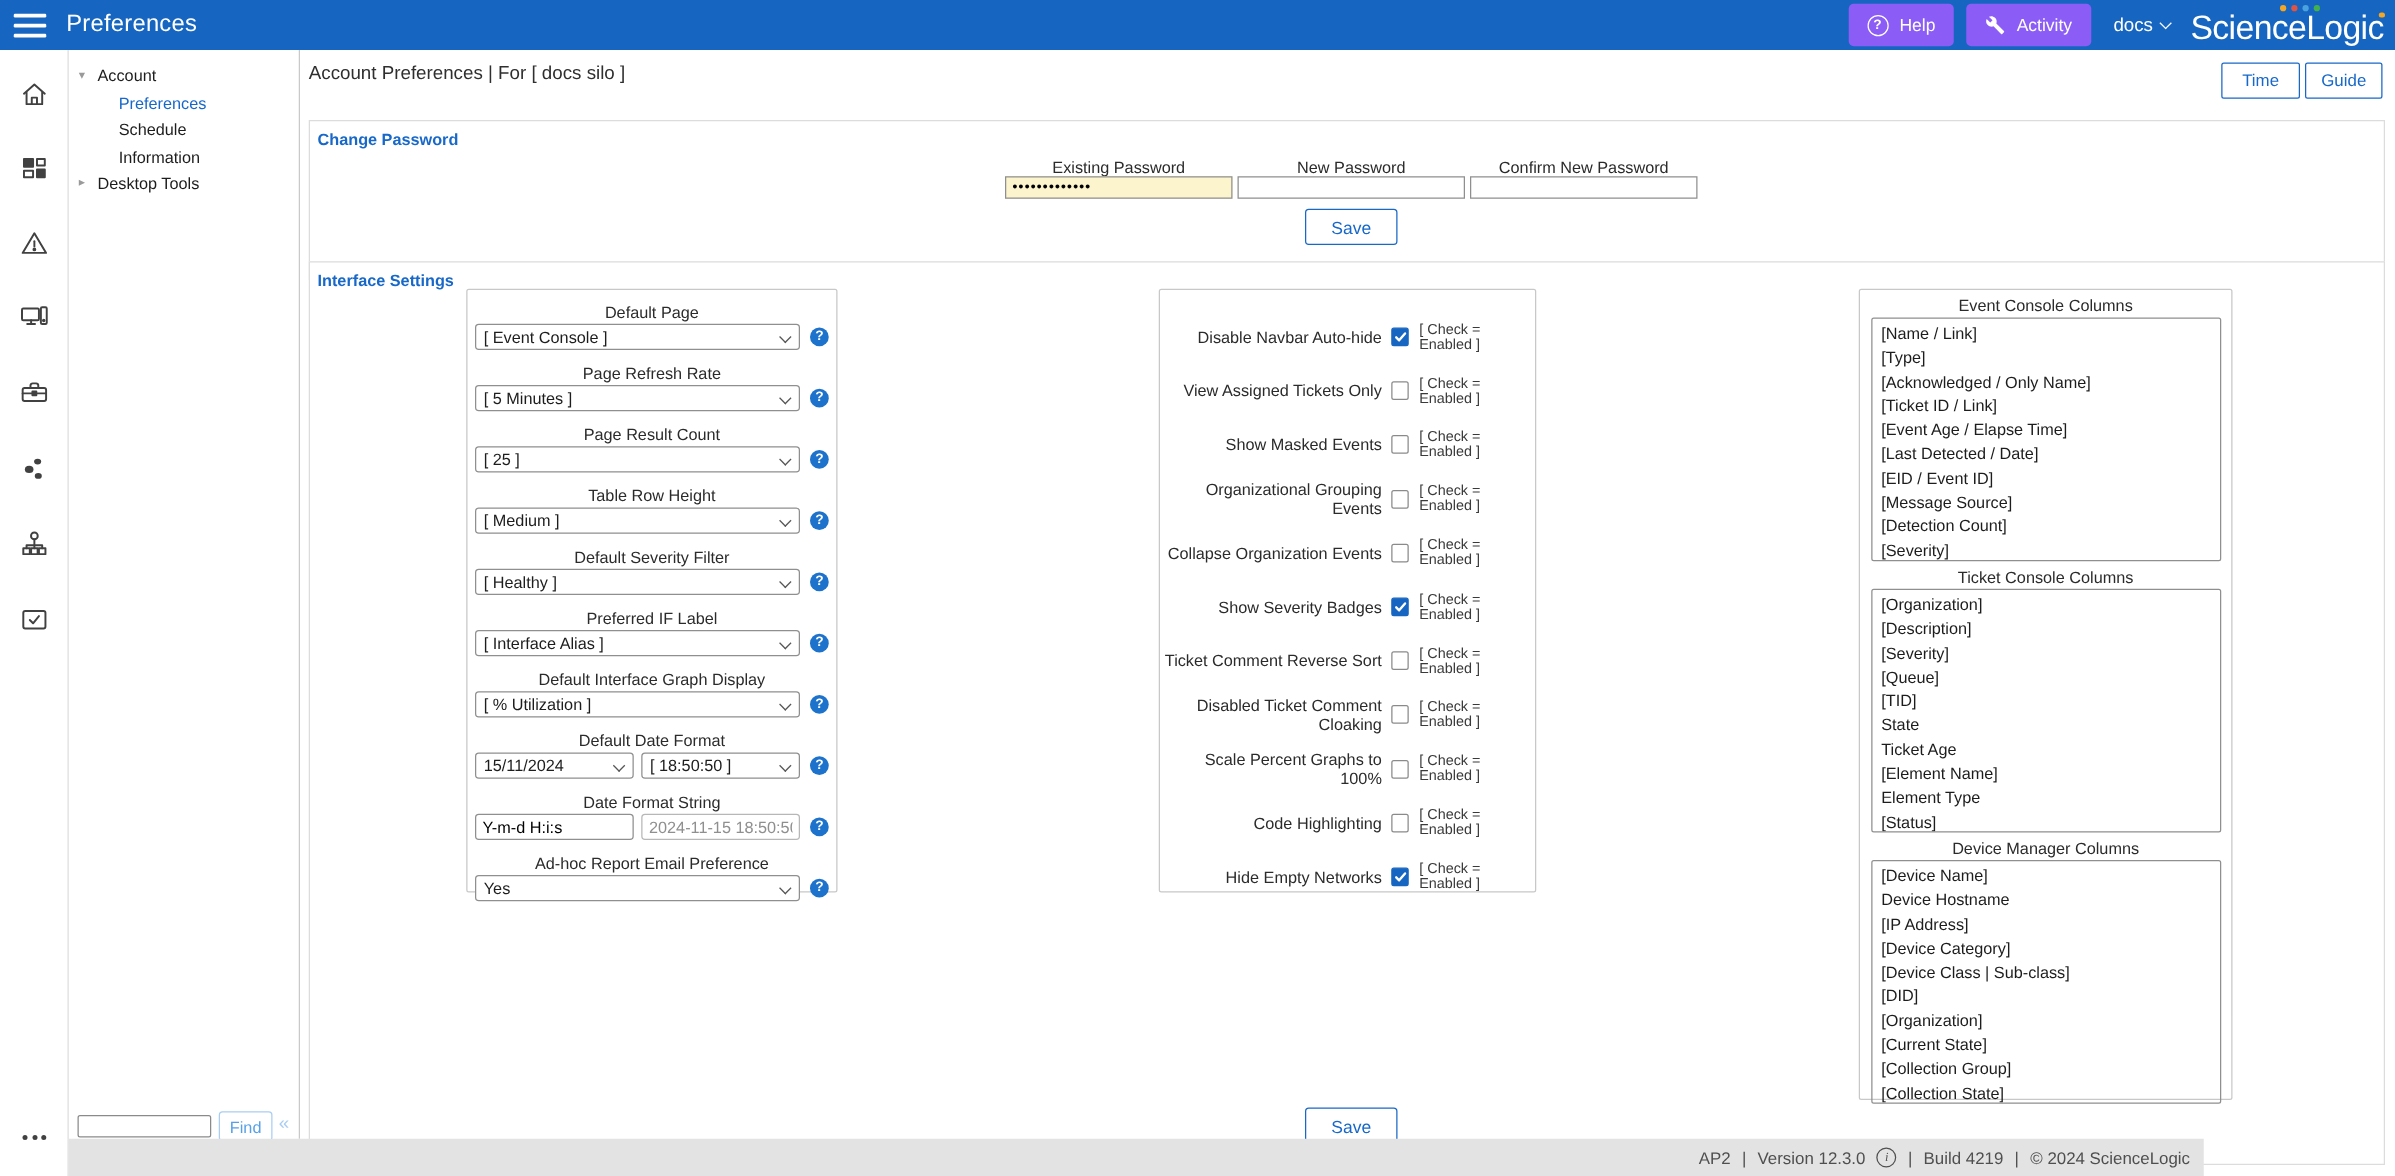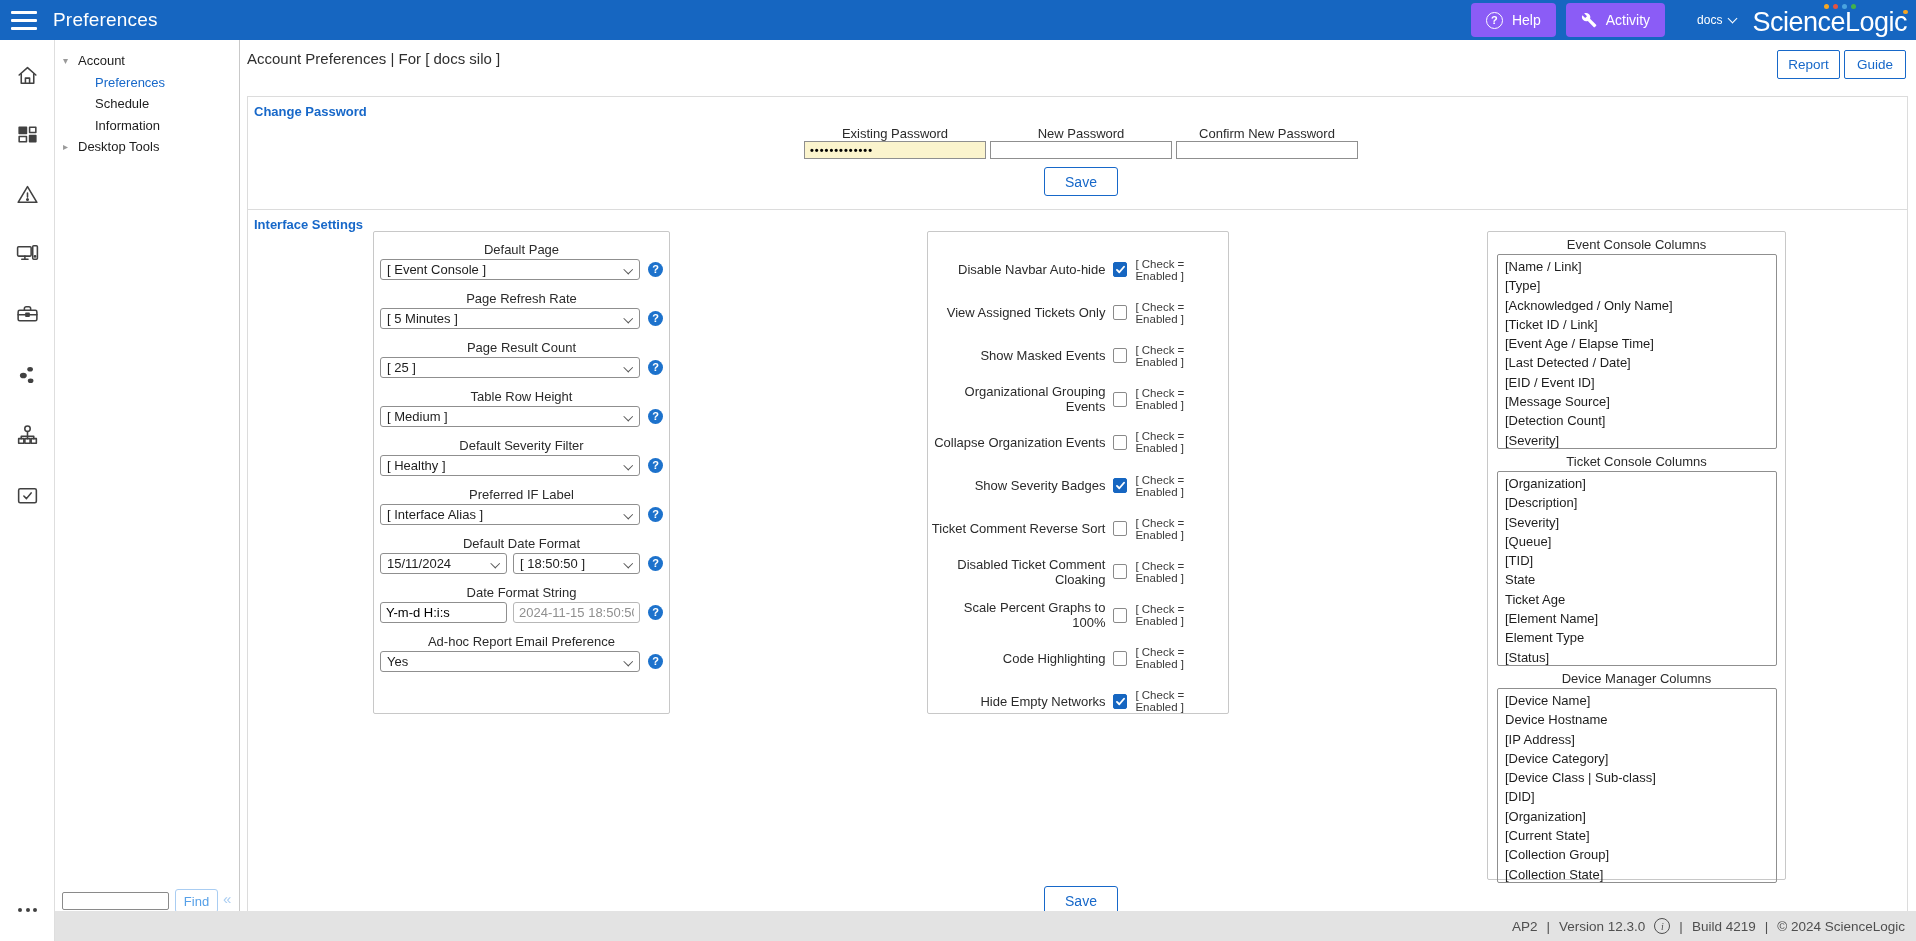--- a/index.html
+++ b/index.html
@@ -8,21 +8,21 @@
 
   
   .topbar { position:absolute; left:0; top:0; width:1916px; height:40px; background:#1666C1; z-index:30; }
   .hamburger { position:absolute; left:11px; top:11px; width:26px; height:19px; cursor:pointer; }
   .hamburger div { width:26px; height:3.2px; background:#fff; border-radius:1px; margin-bottom:4.6px; }
   .tb-title { position:absolute; left:53px; top:9px; color:#fff; font-size:19px; letter-spacing:.2px; }
   .tb-right { position:absolute; right:9px; top:0; height:40px; display:flex; align-items:center; gap:10px; }
   .tb-btn { height:34px; background:#8b5cf6; border-radius:4px; display:flex; align-items:center; gap:9px; padding:0 15px; color:#fff; font-size:14px; cursor:pointer; }
   .q-circle { width:17px; height:17px; border:1.5px solid #fff; border-radius:50%; display:flex; align-items:center; justify-content:center; font-size:11px; font-weight:bold; }
   .q-circle::after { content:"?"; }
-  .user-wrap { display:flex; align-items:center; gap:7px; color:#fff; font-size:12px; margin:0 6px 0 22px; cursor:pointer; }
+  .user-wrap { display:flex; align-items:center; gap:7px; color:#fff; font-size:15px; margin:0 6px 0 8px; cursor:pointer; }
   .chev-sm { width:7px; height:7px; border-right:1.6px solid #fff; border-bottom:1.6px solid #fff; transform:rotate(45deg); margin-top:-4px; }
   .logo { position:relative; color:#fff; font-size:27px; font-weight:500; letter-spacing:-.5px; padding-top:4px; }
   .logo-dots span { position:absolute; width:5px; height:5px; border-radius:50%; top:1px; }
   .logo-dots .d1{ left:72px;  background:#F5A623; }
   .logo-dots .d2{ left:81px;  background:#E25341; }
   .logo-dots .d3{ left:90px;  background:#4AA3DF; }
   .logo-dots .d4{ left:99px;  background:#43B14B; }
   .logo-dots .d5{ left:151px; top:7px; width:4.5px; height:4.5px; background:#F5A623; }
 
   
@@ -87,21 +87,21 @@
   .cbrow.checked .cb svg { display:block; }
   .cbnote { margin-left:8px; font-size:11.5px; color:#3a3a3a; }
 
   
   .box-cols { left:1239px; top:21px; width:299px; height:649px; padding-top:1px; }
   .clist-title { text-align:center; font-size:13px; color:#2b2b2b; margin:4px 0 3px; height:14px; }
   .clist { margin:0 8px 0 9px; height:195px; border:1px solid #8F8F8F; border-radius:2px; padding:2px 0 0 7px; overflow:hidden; }
   .li { font-size:13px; color:#1d1d1d; line-height:19.3px; white-space:nowrap; cursor:default; }
 
   
-  .footer { position:absolute; left:55px; top:911px; width:1861px; height:30px; background:#E3E3E3; z-index:25; display:flex; align-items:center; justify-content:flex-end; padding-right:11px; font-size:13.5px; color:#4F4F4F; gap:9px; }
+  .footer { position:absolute; left:55px; top:911px; width:1708px; height:30px; background:#E3E3E3; z-index:25; display:flex; align-items:center; justify-content:flex-end; padding-right:11px; font-size:13.5px; color:#4F4F4F; gap:9px; }
   .info-circle { width:16px; height:16px; border:1.2px solid #4F4F4F; border-radius:50%; font-size:10px; display:flex; align-items:center; justify-content:center; }
   .info-circle::after { content:"i"; font-style:italic; font-family:"Liberation Serif",serif; }
   .sb-more { position:absolute; left:0; top:868px; width:55px; display:flex; justify-content:center; gap:3.5px; cursor:pointer; }
   .sb-more i { width:4px; height:4px; border-radius:50%; background:#414141; }
 </style>
 </head>
 <body>
 
 <div id="app">
 
@@ -227,21 +227,21 @@
         </div>
       </div>
     <div class="findrow">
       <input style="">
       <div class="find-btn">Find</div>
       <span class="collapse-ctl">«</span>
     </div>
   </div>
 
   <div class="page-title">Account Preferences | For [ docs silo ]</div>
-  <div class="hdr-btn btn-reset">Report</div>
+  <div class="hdr-btn btn-reset">Time</div>
   <div class="hdr-btn btn-guide">Guide</div>
 
   <div class="panel panel-cp">
     <div class="section-title">Change Password</div>
     <div class="pw-label" style="left:556px">Existing Password</div>
     <div class="pw-label" style="left:742px">New Password</div>
     <div class="pw-label" style="left:928px">Confirm New Password</div>
     <input class="pw-input pw-filled" style="left: 556px;" value="•••••••••••••">
     <input class="pw-input" style="left: 742px;">
     <input class="pw-input" style="left: 928px;">
@@ -307,20 +307,30 @@
           <div class="fr">
             <div class="flabel">Preferred IF Label</div>
             <div class="fctrl">
               <div class="sel">
                 <span>[ Interface Alias ]</span>
                 <span class="chev"></span>
               </div>
               <span class="help"></span>
             </div>
           </div>
+          <div class="fr">
+            <div class="flabel">Default Interface Graph Display</div>
+            <div class="fctrl">
+              <div class="sel">
+                <span>[ % Utilization ]</span>
+                <span class="chev"></span>
+              </div>
+              <span class="help"></span>
+            </div>
+          </div>
         </div>
 
       <div class="fr">
         <div class="flabel">Default Date Format</div>
         <div class="fctrl">
           <div class="sel half">
             <span>15/11/2024</span>
             <span class="chev"></span>
           </div><span class="gap"></span><div class="sel half" style="margin-left:4px">
             <span>[ 18:50:50 ]</span>

